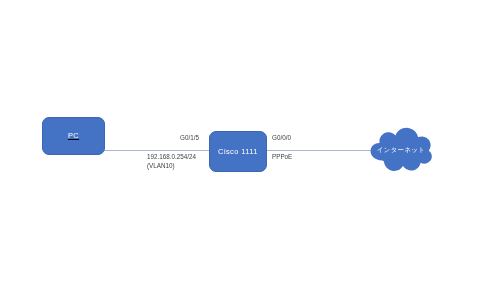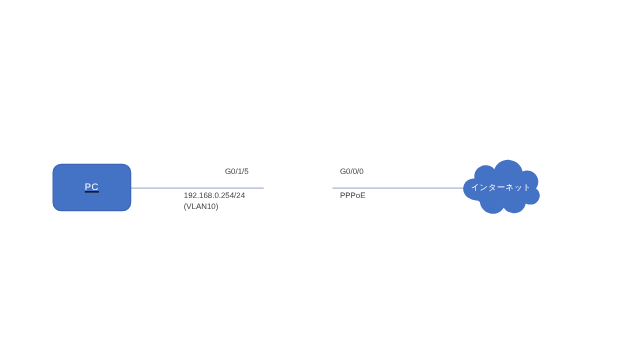--- a/index.html
+++ b/index.html
@@ -48,21 +48,21 @@
   }
   .node-box-label {
     color: #ffffff;
     font-size: 7.5px;
     letter-spacing: 0.4px;
     line-height: 1;
     white-space: nowrap;
   }
   #node-pc {
     left: 42px;
-    top: 131px;
+    top: 117px;
     width: 63px;
     height: 38px;
     text-decoration: underline;
   }
   #node-router {
     left: 209px;
     top: 131px;
     width: 58px;
     height: 41px;
   }
@@ -129,20 +129,23 @@
 
 <div id="diagram-canvas">
 
   <div class="link-line" id="link-pc-router"></div>
   <div class="link-line" id="link-router-cloud"></div>
 
   <div class="node-box" id="node-pc">
     <span class="node-box-label">PC</span>
   </div>
 
+  <div class="node-box" id="node-router">
+    <span class="node-box-label">Cisco 1111</span>
+  </div>
 
   <div id="node-cloud">
     <svg width="66" height="52" viewBox="0 0 66 52">
       <path d="M14.5 36.5
                C 6.5 36.0 2.0 31.5 2.6 26.2
                C 3.1 21.6 7.2 18.6 11.6 18.9
                C 10.6 13.6 14.4 8.6 20.0 8.2
                C 23.1 8.0 25.8 9.3 27.5 11.4
                C 29.3 6.6 34.2 3.4 39.6 3.9
                C 45.0 4.4 49.2 8.3 50.1 13.2

